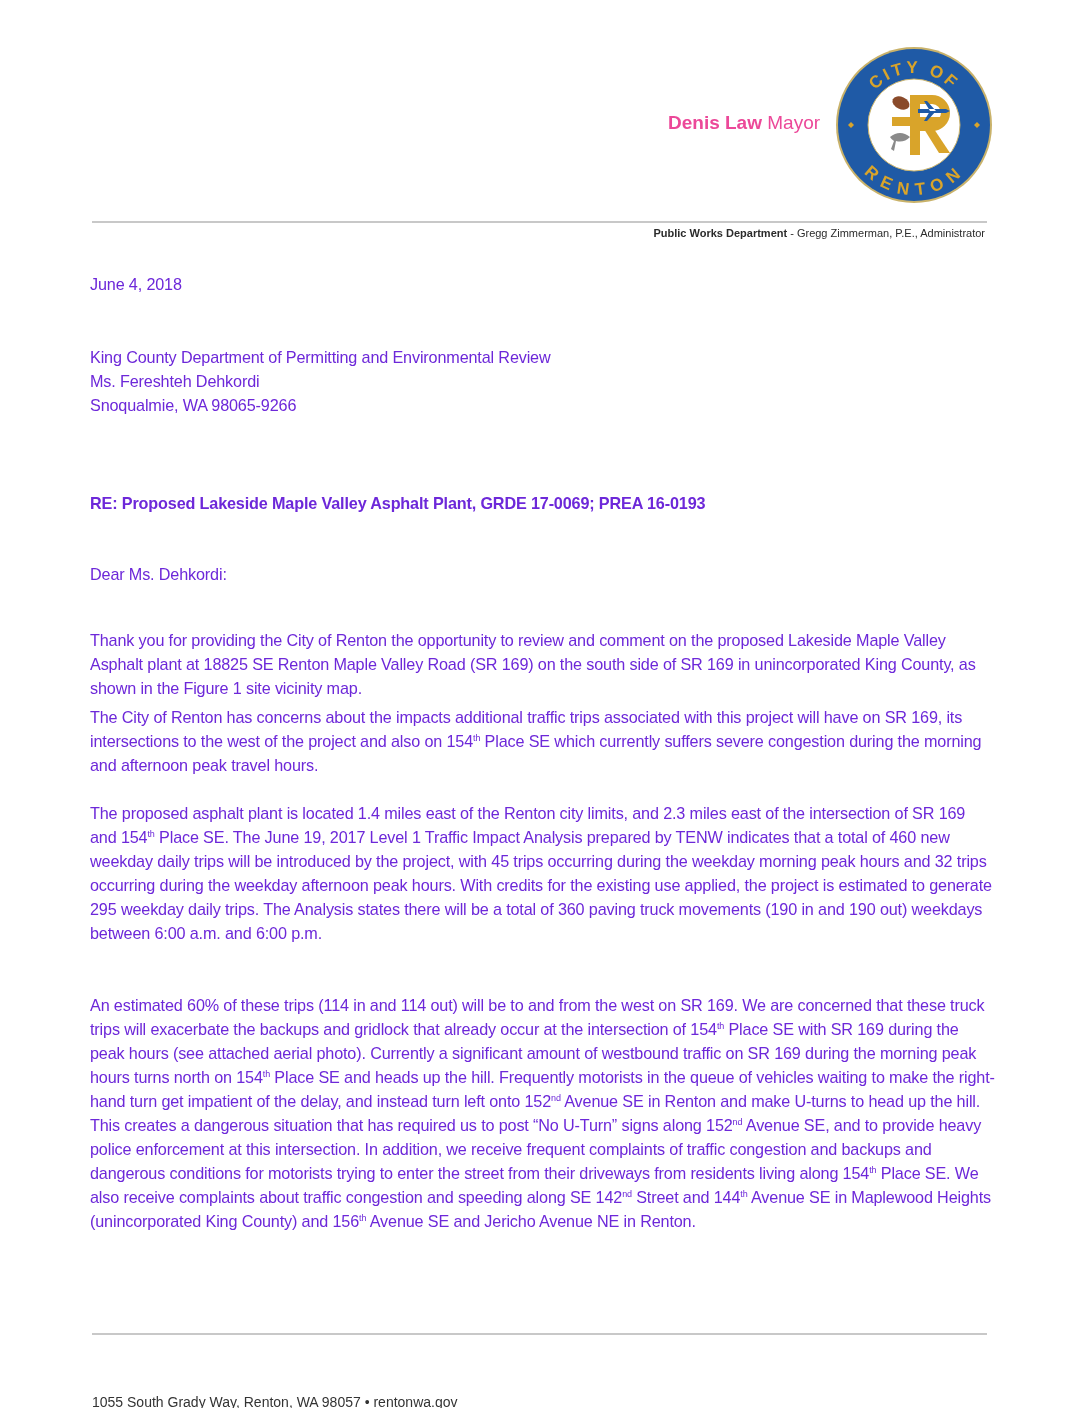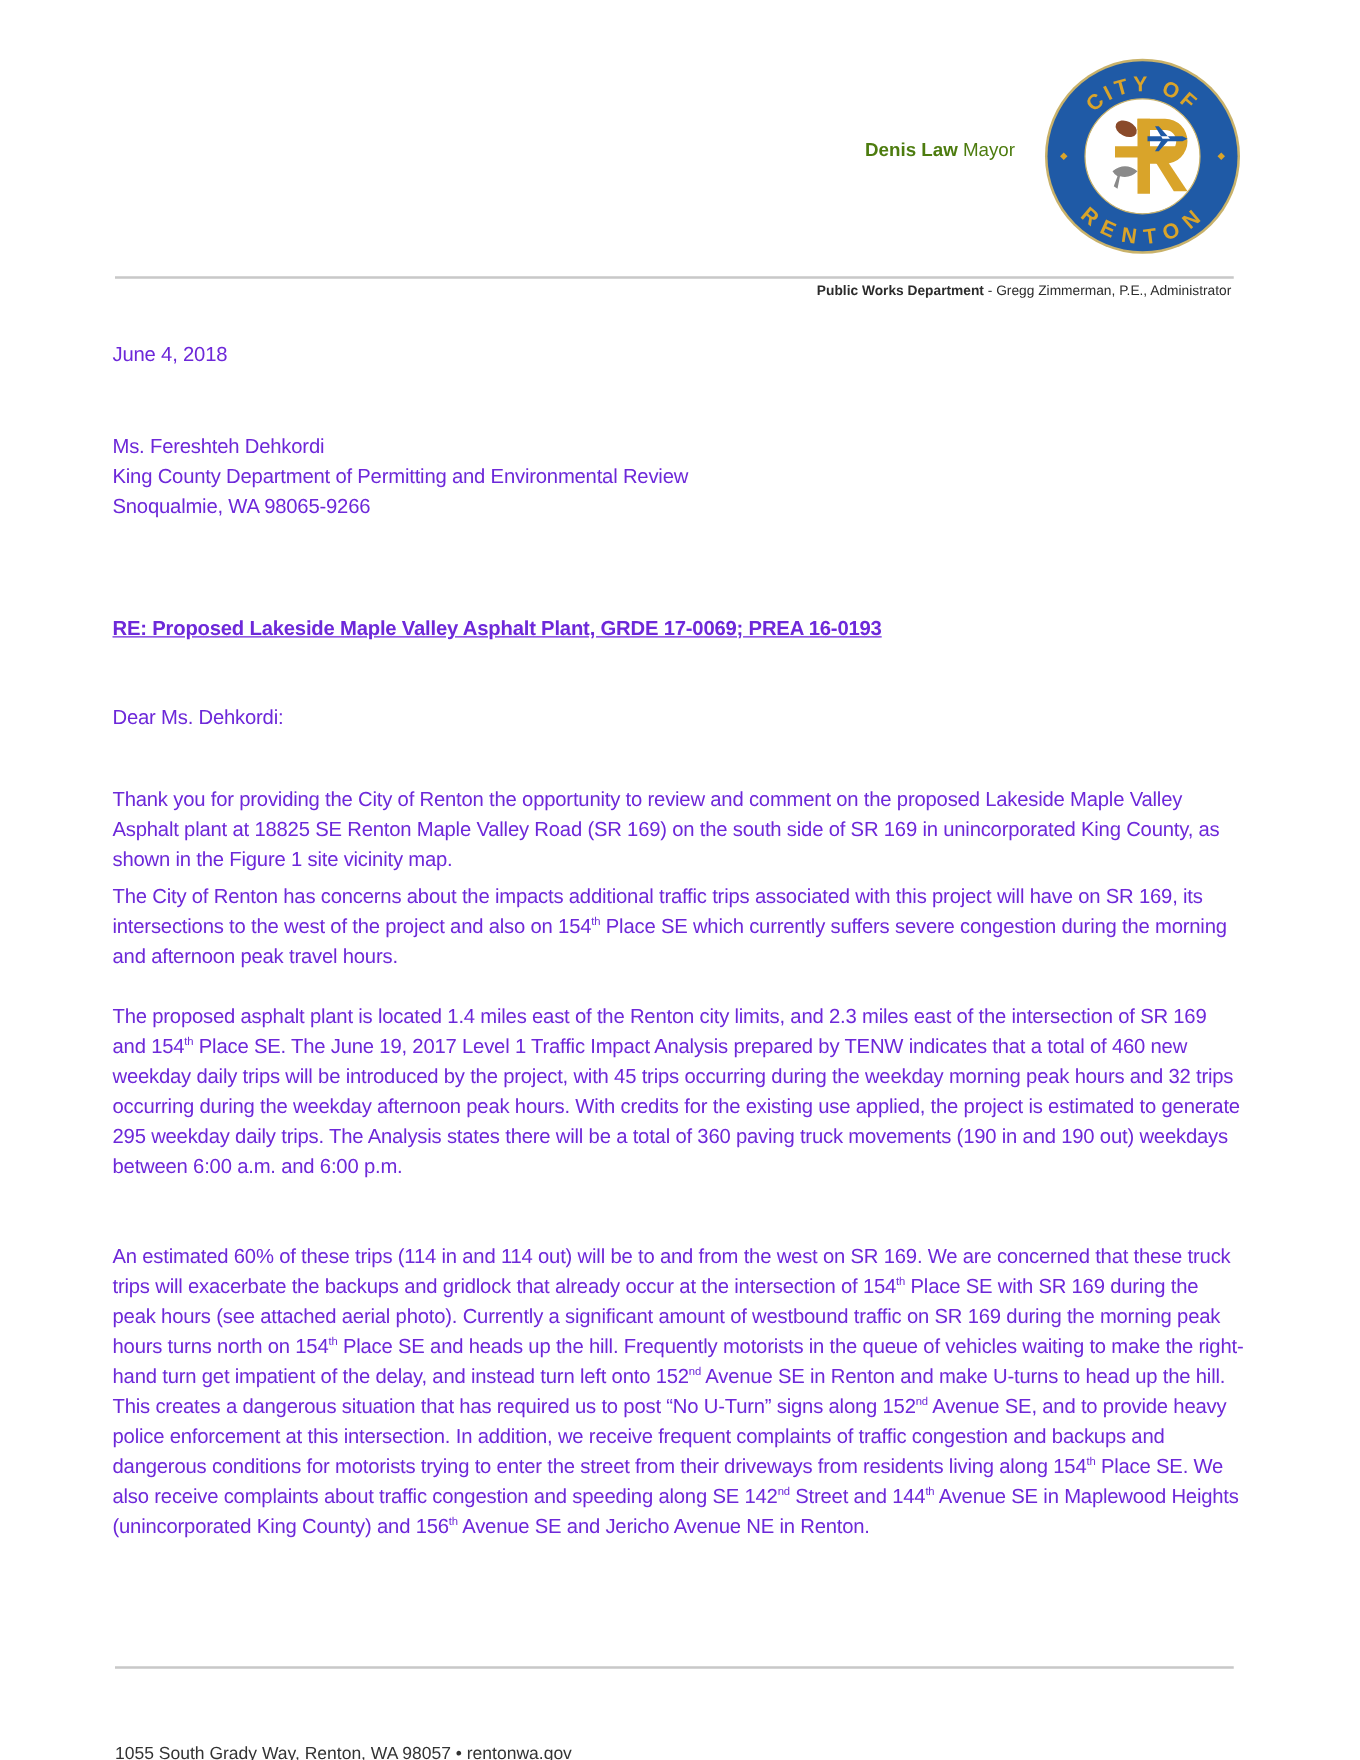--- a/index.html
+++ b/index.html
@@ -1,19 +1,19 @@
 <!DOCTYPE html>
 <html><head>
 <meta charset="utf-8">
 <style>
   html, body { margin: 0; padding: 0; background: #ffffff; }
   body { width: 1088px; height: 1408px; position: relative; overflow: hidden;
          font-family: "Liberation Sans", "DejaVu Sans", sans-serif; color: #2b2b2b; }
   .abs { position: absolute; }
-  .mayor { left: 668px; top: 112px; font-size: 15px; color: #4d7c0f; margin-left: 24px; }
+  .mayor { left: 668px; top: 112px; font-size: 19px; color: #ec4899; }
   .mayor b { font-weight: bold; }
   .seal { left: 834px; top: 45px; width: 160px; height: 160px; }
   .rule { left: 92px; width: 895px; height: 2px; background: #c8c8c8; }
   .dept { right: 103px; top: 227px; font-size: 11px; white-space: nowrap; }
   .dept b { font-weight: bold; }
   .letter { left: 90px; width: 905px; font-size: 16.2px; line-height: 24px; color: #6d28d9; letter-spacing: -0.15px; }
   .letter p { margin: 0; }
   sup { font-size: 9px; line-height: 0; vertical-align: 6px; text-align: center; }
   .re { font-weight: bold; }
   .footer { left: 92px; top: 1353px; font-size: 14px; color: #333; margin-top: 41px; }
@@ -60,26 +60,26 @@
 
 <div class="abs rule" style="top:221px;"></div>
 
 <div class="abs dept">
   <b>Public Works Department</b><span> - Gregg Zimmerman, P.E., Administrator</span>
 </div>
 
 <div class="abs letter" style="top:272px;">June 4, 2018</div>
 
 <div class="abs letter" style="top:345px;">
+  <p>King County Department of Permitting and Environmental Review</p>
   <p>Ms. Fereshteh Dehkordi</p>
-  <p>King County Department of Permitting and Environmental Review</p>
   <p>Snoqualmie, WA  98065-9266</p>
 </div>
 
-<div class="abs letter re" style="top:491px;text-decoration:underline;">RE: Proposed Lakeside Maple Valley Asphalt Plant, GRDE 17-0069; PREA 16-0193</div>
+<div class="abs letter re" style="top:491px;">RE: Proposed Lakeside Maple Valley Asphalt Plant, GRDE 17-0069; PREA 16-0193</div>
 
 <div class="abs letter" style="top:562px;">Dear Ms. Dehkordi:</div>
 
 <div class="abs letter" style="top:604px;margin-top:24px;">
   <p>Thank you for providing the City of Renton the opportunity to review and comment on the proposed Lakeside Maple Valley Asphalt plant at 18825 SE Renton Maple Valley Road (SR 169) on the south side of SR 169 in unincorporated King County, as shown in the Figure 1 site vicinity map.</p>
 </div>
 
 <div class="abs letter" style="top:705px;">
   <p><span>The City of Renton has concerns about the impacts additional traffic trips associated with this project will have on SR 169, its intersections to the west of the project and also on 154</span><sup>th</sup><span> Place SE which currently suffers severe congestion during the morning and afternoon peak travel hours.</span></p>
 </div>

